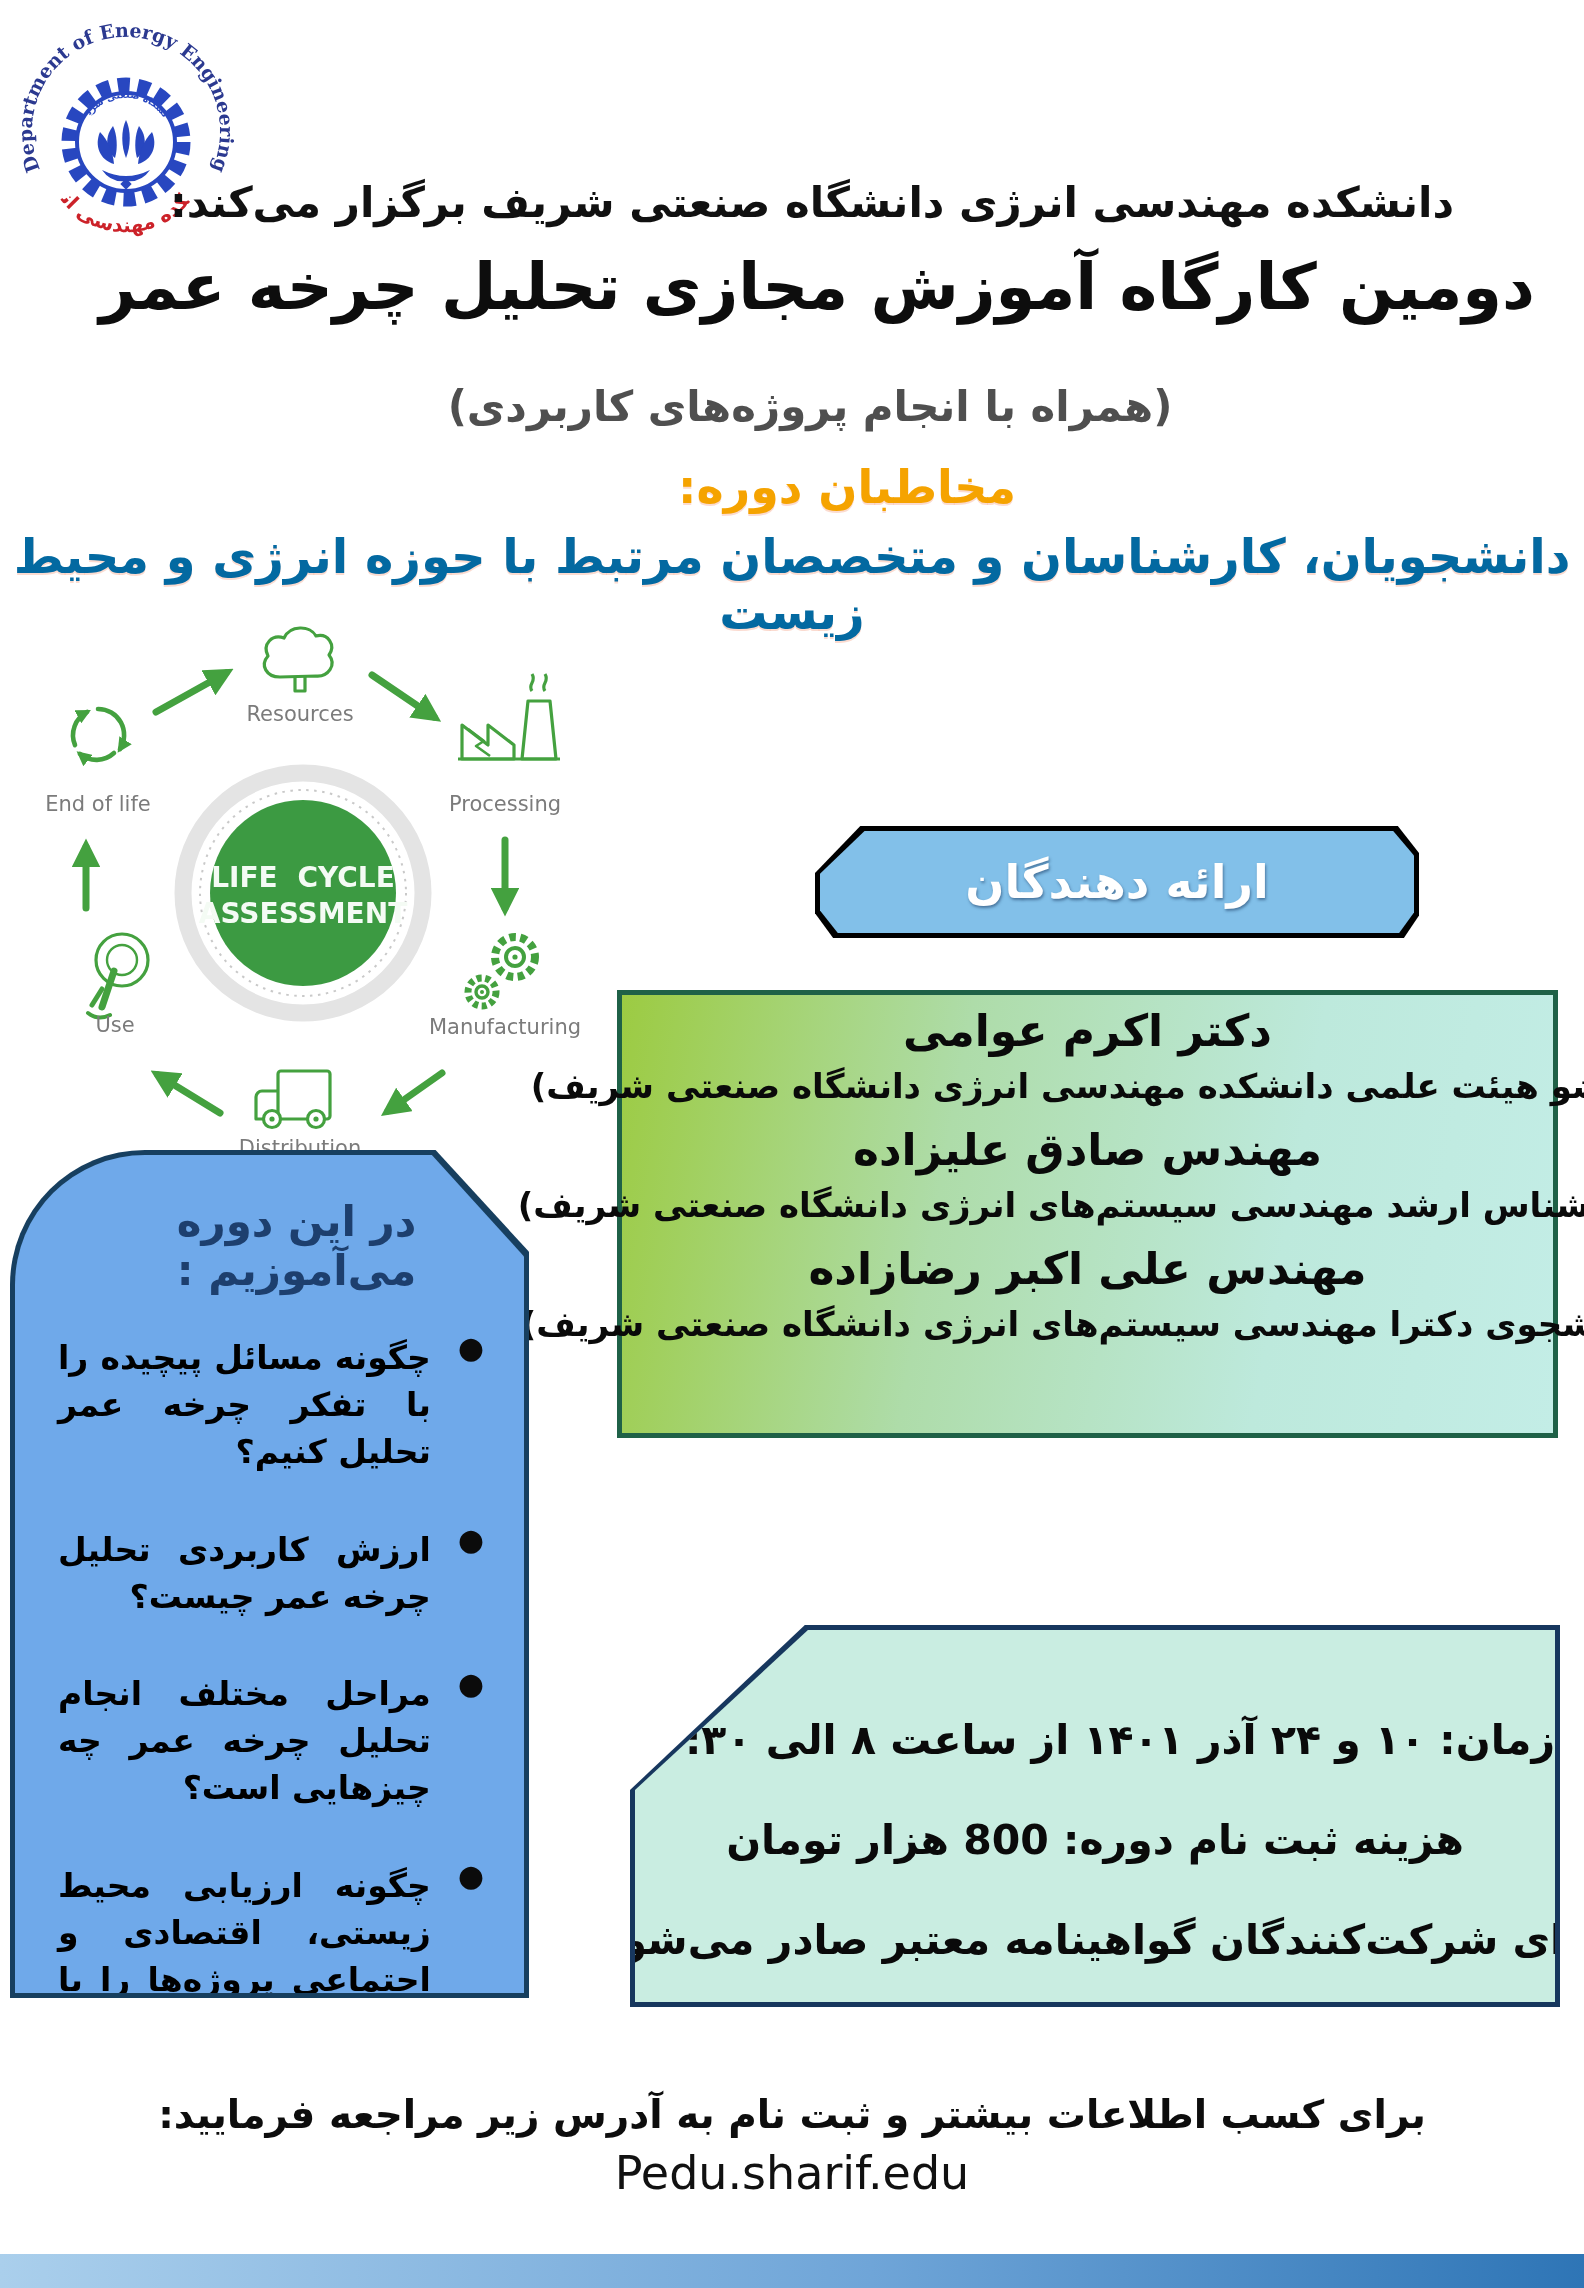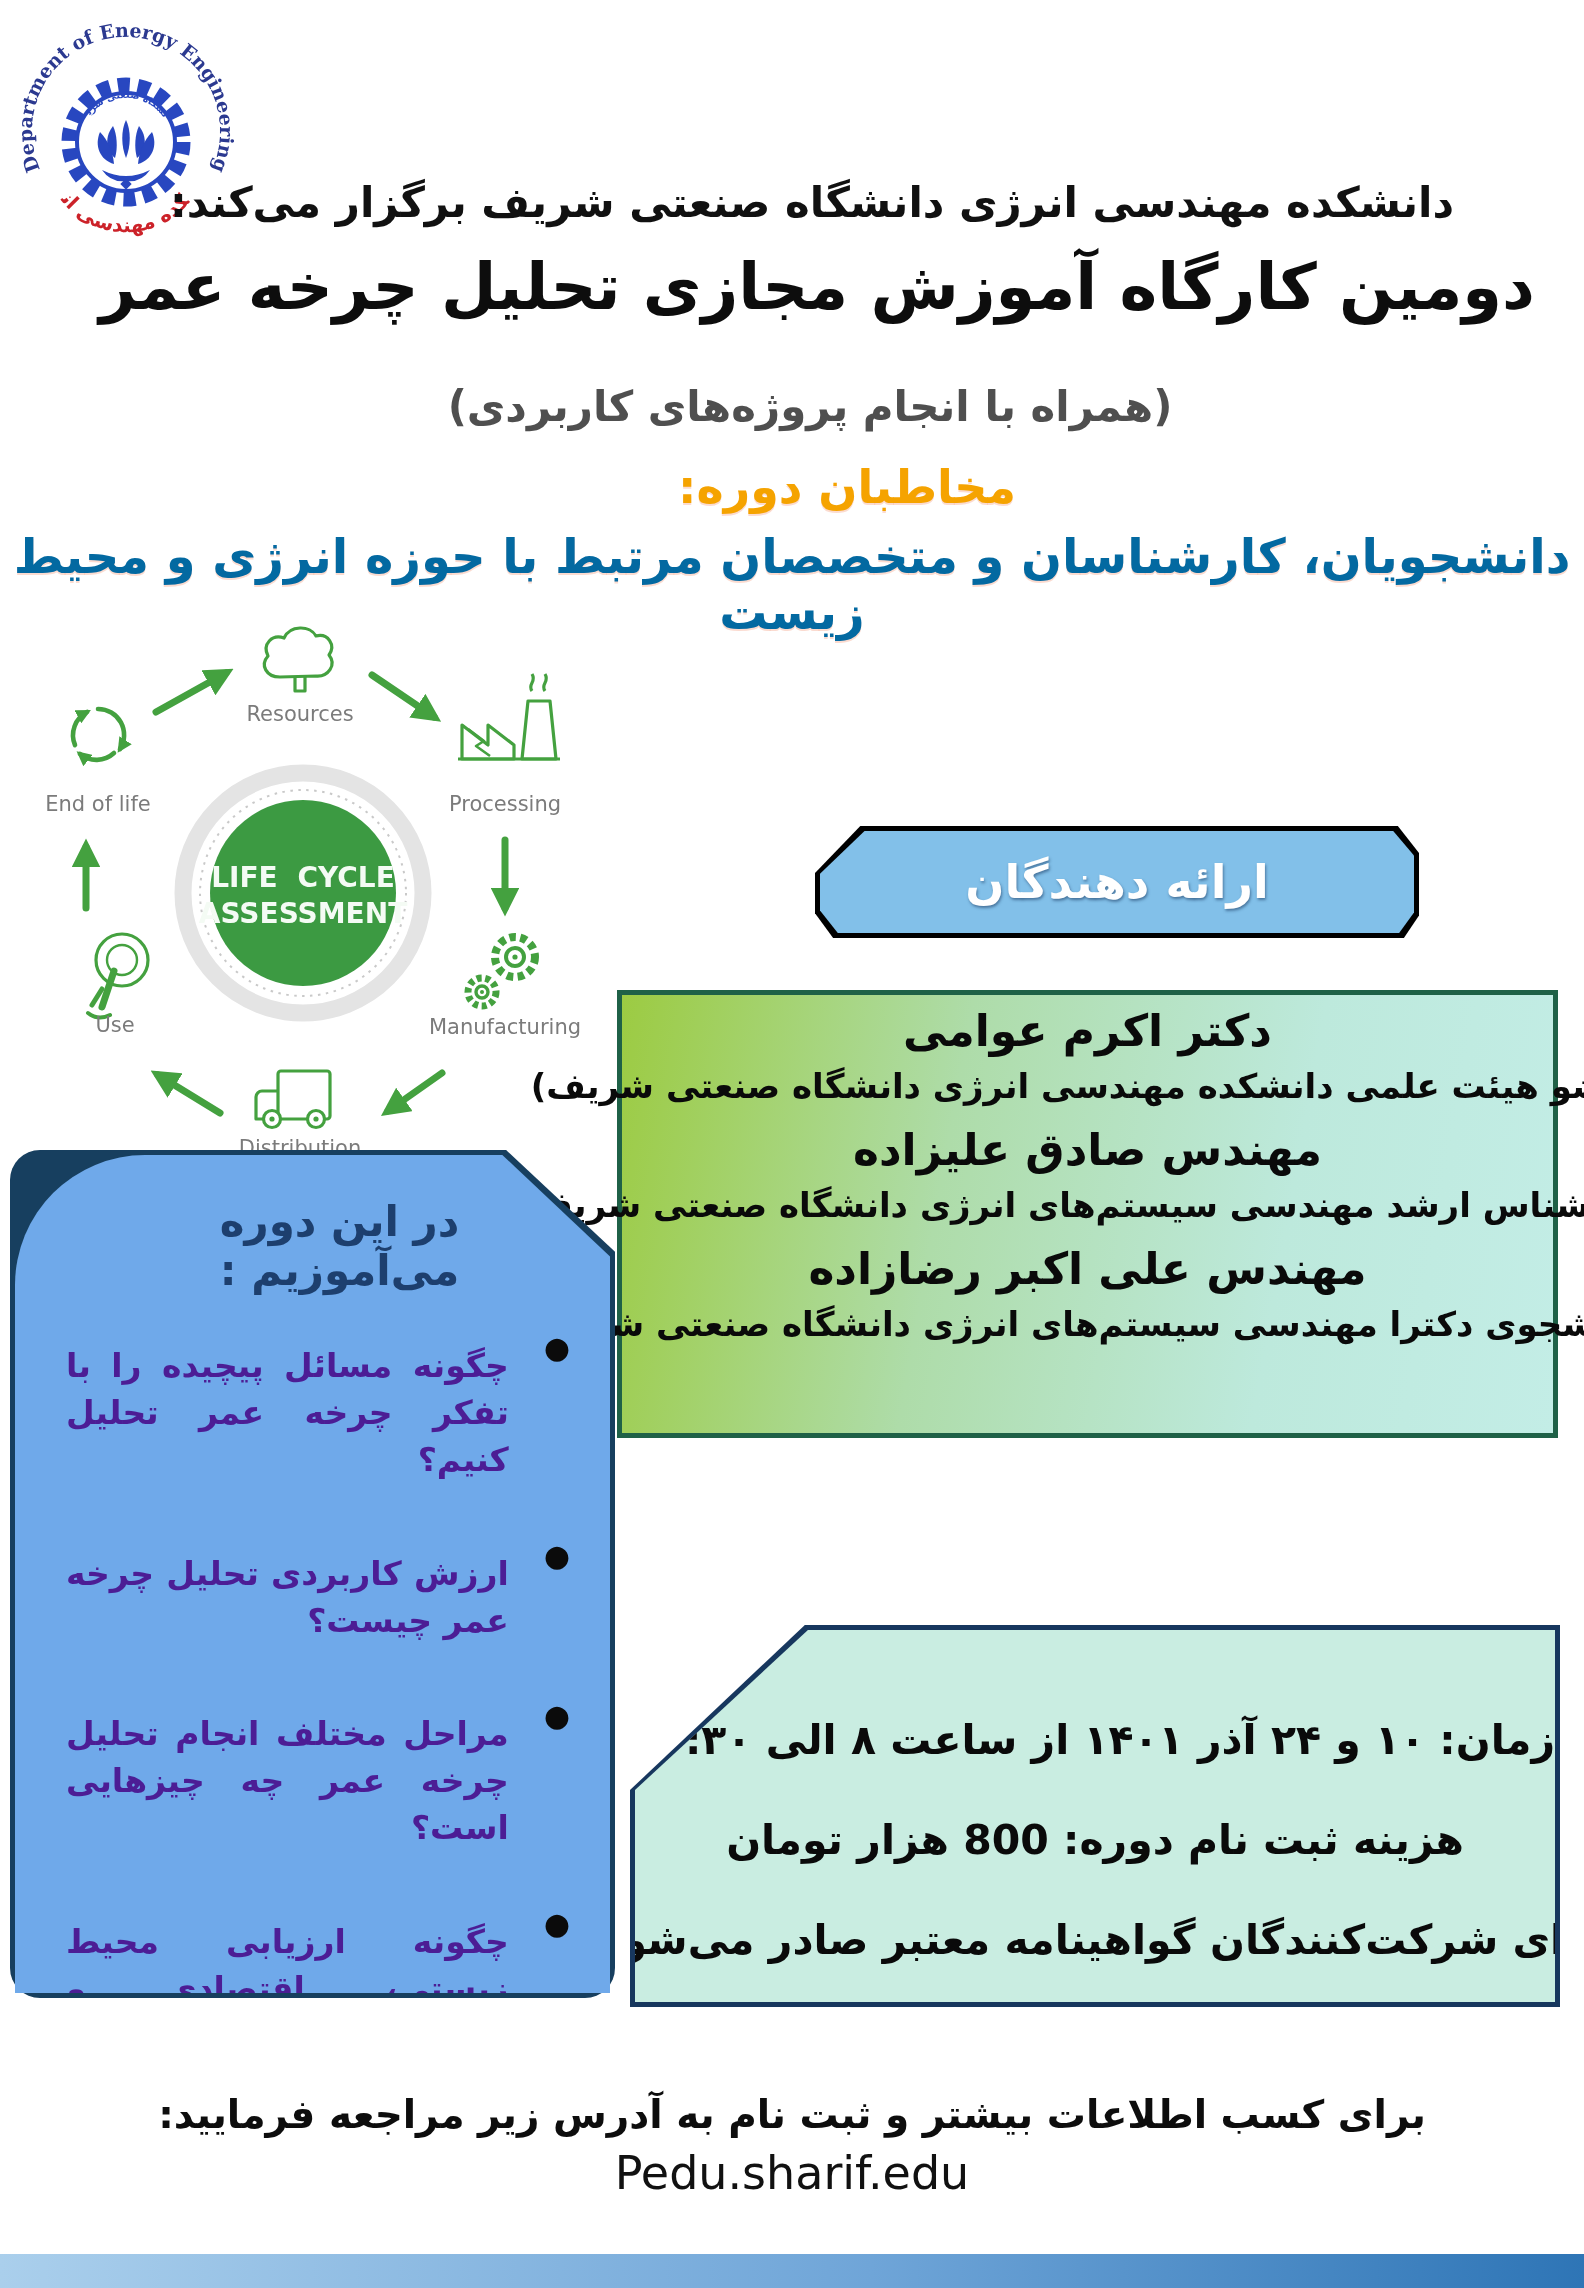--- a/index.html
+++ b/index.html
@@ -29,32 +29,32 @@
   
   .green-box{left:617px;top:990px;width:941px;height:448px;box-sizing:border-box;
              border:5px solid #1F6147;
              background:linear-gradient(100deg,#9CCB42 0%,#AEDCA9 35%,#BDE9DC 70%,#C3EDE6 100%);
              display:flex;flex-direction:column;align-items:center;
              gap:10px;padding:10px 8px;}
   .p-name{font-size:44px;font-weight:700;color:#0a0a0a;white-space:nowrap;}
   .p-role{font-size:34px;font-weight:700;color:#0a0a0a;white-space:nowrap;margin-bottom:8px;}
 
   
-  .learn-outer{left:10px;top:1150px;width:605px;height:848px;background:#173F5F;
+  .learn-outer{left:10px;top:1150px;width:519px;height:848px;background:#173F5F;
                border-top-left-radius:135px;
-               clip-path:polygon(0 0,82% 0,100% 12%,100% 100%,0 100%);border-radius:30px;}
+               clip-path:polygon(0 0,82% 0,100% 12%,100% 100%,0 100%);}
   .learn-inner{position:absolute;left:5px;top:5px;right:5px;bottom:5px;background:#6FA9EA;
                border-top-left-radius:130px;
                clip-path:polygon(0 0,81.9% 0,100% 12.1%,100% 100%,0 100%);
                box-sizing:border-box;padding:42px 40px 20px 34px;}
   .learn-title{direction:rtl;text-align:center;font-size:42px;font-weight:700;color:#1D3F6E;
                margin:0 0 30px 60px;}
   .learn-item{direction:rtl;display:flex;align-items:flex-start;margin-bottom:32px;}
   .learn-item .dot{font-size:30px;line-height:46px;color:#0b0b0b;margin-left:18px;flex:0 0 auto;}
-  .learn-item p{margin:17px;font-size:33px;font-weight:700;color:#4c1d95;line-height:1.43;
+  .learn-item p{margin:9px;font-size:33px;font-weight:700;color:#000000;line-height:1.43;
                 text-align:justify;}
 
   
   .teal-outer{left:630px;top:1625px;width:930px;height:382px;background:#17375E;
               clip-path:polygon(18.8% 0,100% 0,100% 100%,0 100%,0 43.2%);}
   .teal-inner{position:absolute;left:5px;top:5px;right:5px;bottom:5px;background:#C9EDE1;
               clip-path:polygon(18.8% 0,100% 0,100% 100%,0 100%,0 43%);
               display:flex;flex-direction:column;align-items:center;
               padding-top:86px;gap:52px;box-sizing:border-box;}
   .teal-line{font-size:41px;font-weight:700;color:#0a0a0a;white-space:nowrap;}

